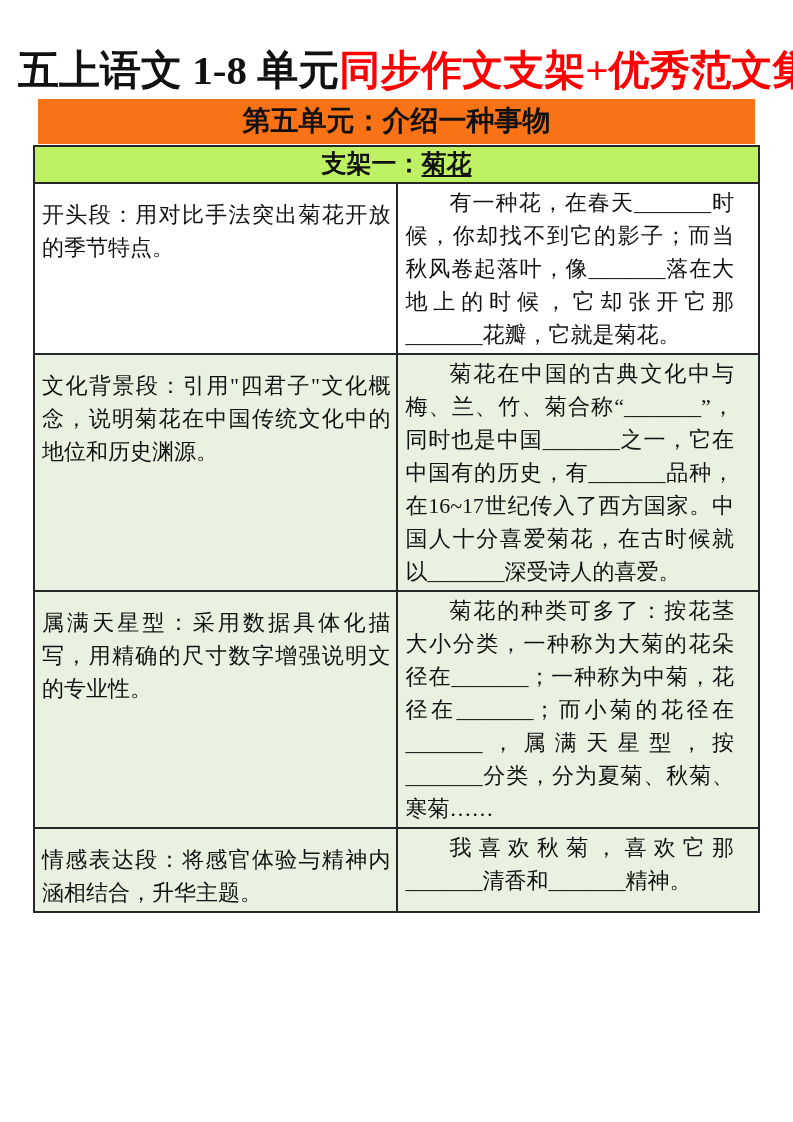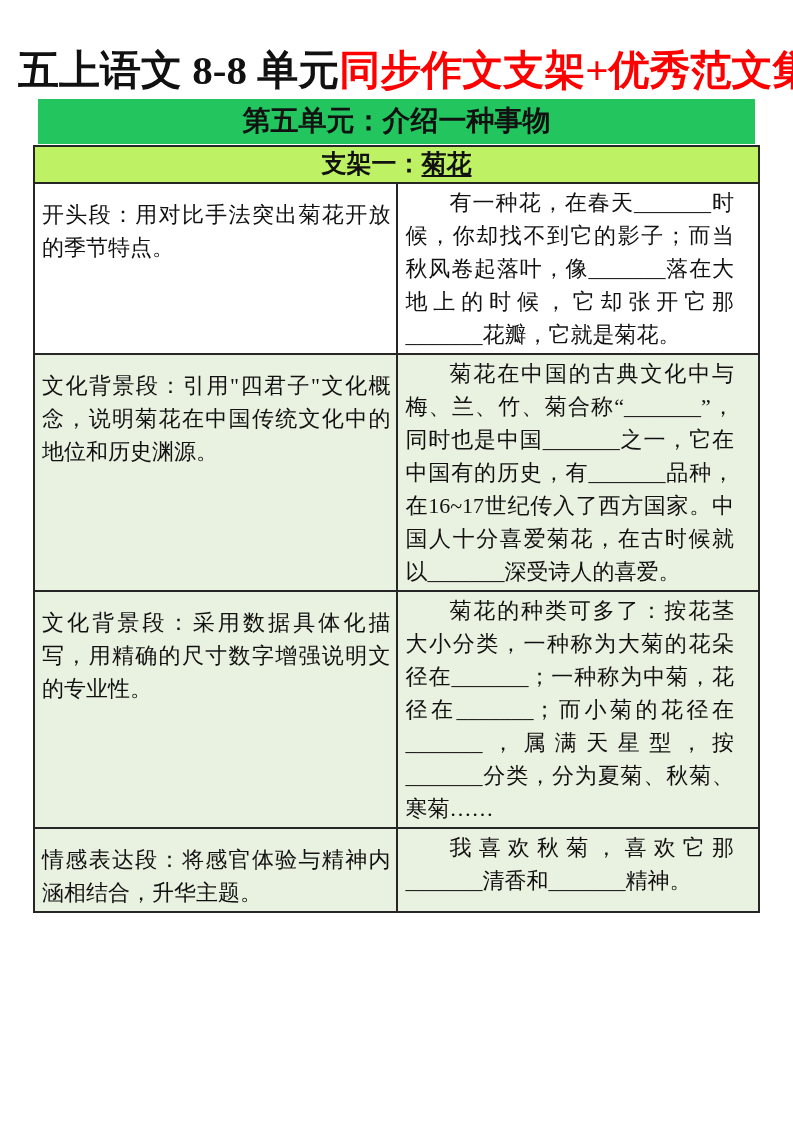--- a/index.html
+++ b/index.html
@@ -17,21 +17,21 @@
     text-align: center;
     font-size: 41px;
     font-weight: bold;
     white-space: nowrap;
     letter-spacing: 0px;
     line-height: 1.1;
   }
   .doc-title .title-red { color: #fe0000; }
   .unit-banner {
     margin: 3px 38px 0 38px;
-    background: #22c55e;
+    background: #f97316;
     text-align: center;
     font-size: 28px;
     font-weight: bold;
     padding: 4px 0 6px 0;
     line-height: 1.25;
   }
   .table-wrap { margin: 1px 33px 0 33px; }
   table.scaffold {
     width: 100%;
     border-collapse: collapse;
@@ -75,21 +75,21 @@
   tr.row-4 td { height: 181px; }
   tr.row-5 td { height: 67px; }
   tr.row-6 td { height: 84px; }
 </style>
 </head>
 <body>
 
 <div class="page">
 
   <div class="doc-title">
-    <span>五上语文 8-8 单元</span><span class="title-red">同步作文支架+优秀范文集</span>
+    <span>五上语文 1-8 单元</span><span class="title-red">同步作文支架+优秀范文集</span>
   </div>
 
   <div class="unit-banner">第五单元：介绍一种事物</div>
 
   <div class="table-wrap">
     <table class="scaffold">
       <thead>
         <tr>
           <th class="table-title" colspan="2">
             <span>支架一：</span><span class="u">菊花</span>
@@ -103,21 +103,21 @@
               <p>有一种花，在春天_______时候，你却找不到它的影子；而当秋风卷起落叶，像_______落在大地上的时候，它却张开它那_______花瓣，它就是菊花。</p>
             </td>
         </tr>
         <tr class="row-2 shaded">
           <td class="label-cell">文化背景段：引用"四君子"文化概念，说明菊花在中国传统文化中的地位和历史渊源。</td>
           <td class="content-cell">
               <p>菊花在中国的古典文化中与梅、兰、竹、菊合称“_______”，同时也是中国_______之一，它在中国有的历史，有_______品种，在16~17世纪传入了西方国家。中国人十分喜爱菊花，在古时候就以_______深受诗人的喜爱。</p>
             </td>
         </tr>
         <tr class="row-4 shaded">
-          <td class="label-cell">文化背景段：采用数据具体化描写，用精确的尺寸数字增强说明文的专业性。</td>
+          <td class="label-cell">属满天星型：采用数据具体化描写，用精确的尺寸数字增强说明文的专业性。</td>
           <td class="content-cell">
               <p>菊花的种类可多了：按花茎大小分类，一种称为大菊的花朵径在_______；一种称为中菊，花径在_______；而小菊的花径在_______，属满天星型，按_______分类，分为夏菊、秋菊、寒菊……</p>
             </td>
         </tr>
         <tr class="row-6 shaded">
           <td class="label-cell">情感表达段：将感官体验与精神内涵相结合，升华主题。</td>
           <td class="content-cell">
               <p>我喜欢秋菊，喜欢它那_______清香和_______精神。</p>
             </td>
         </tr>

